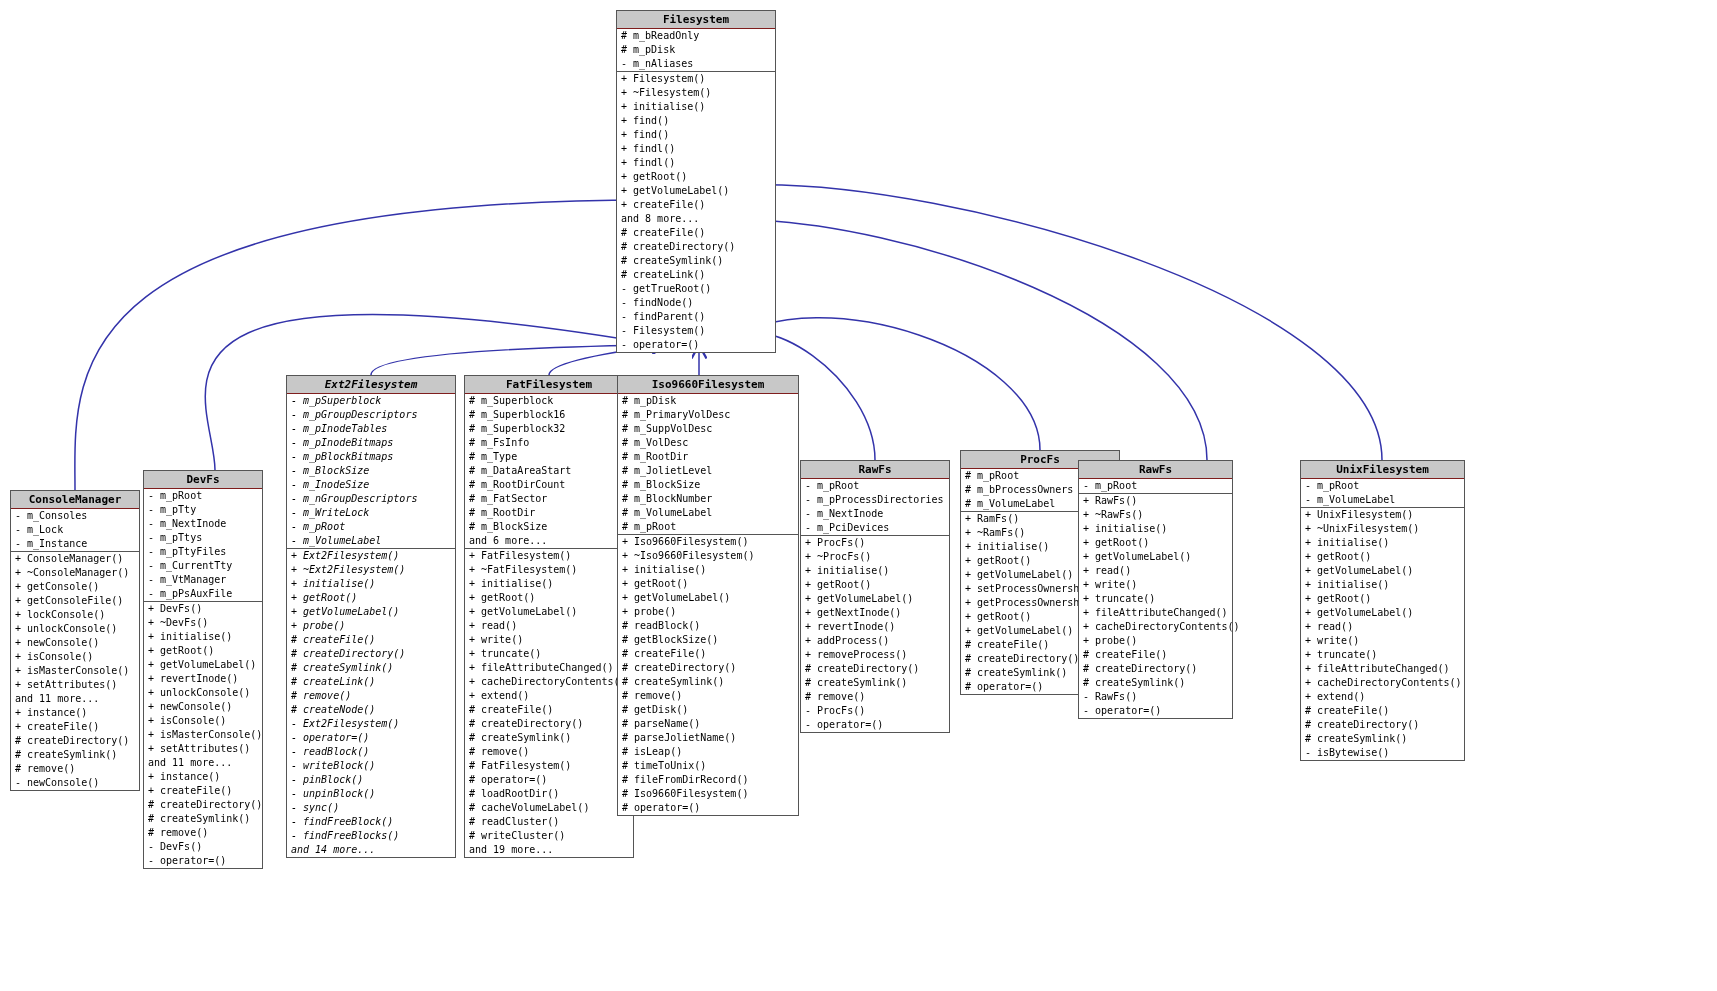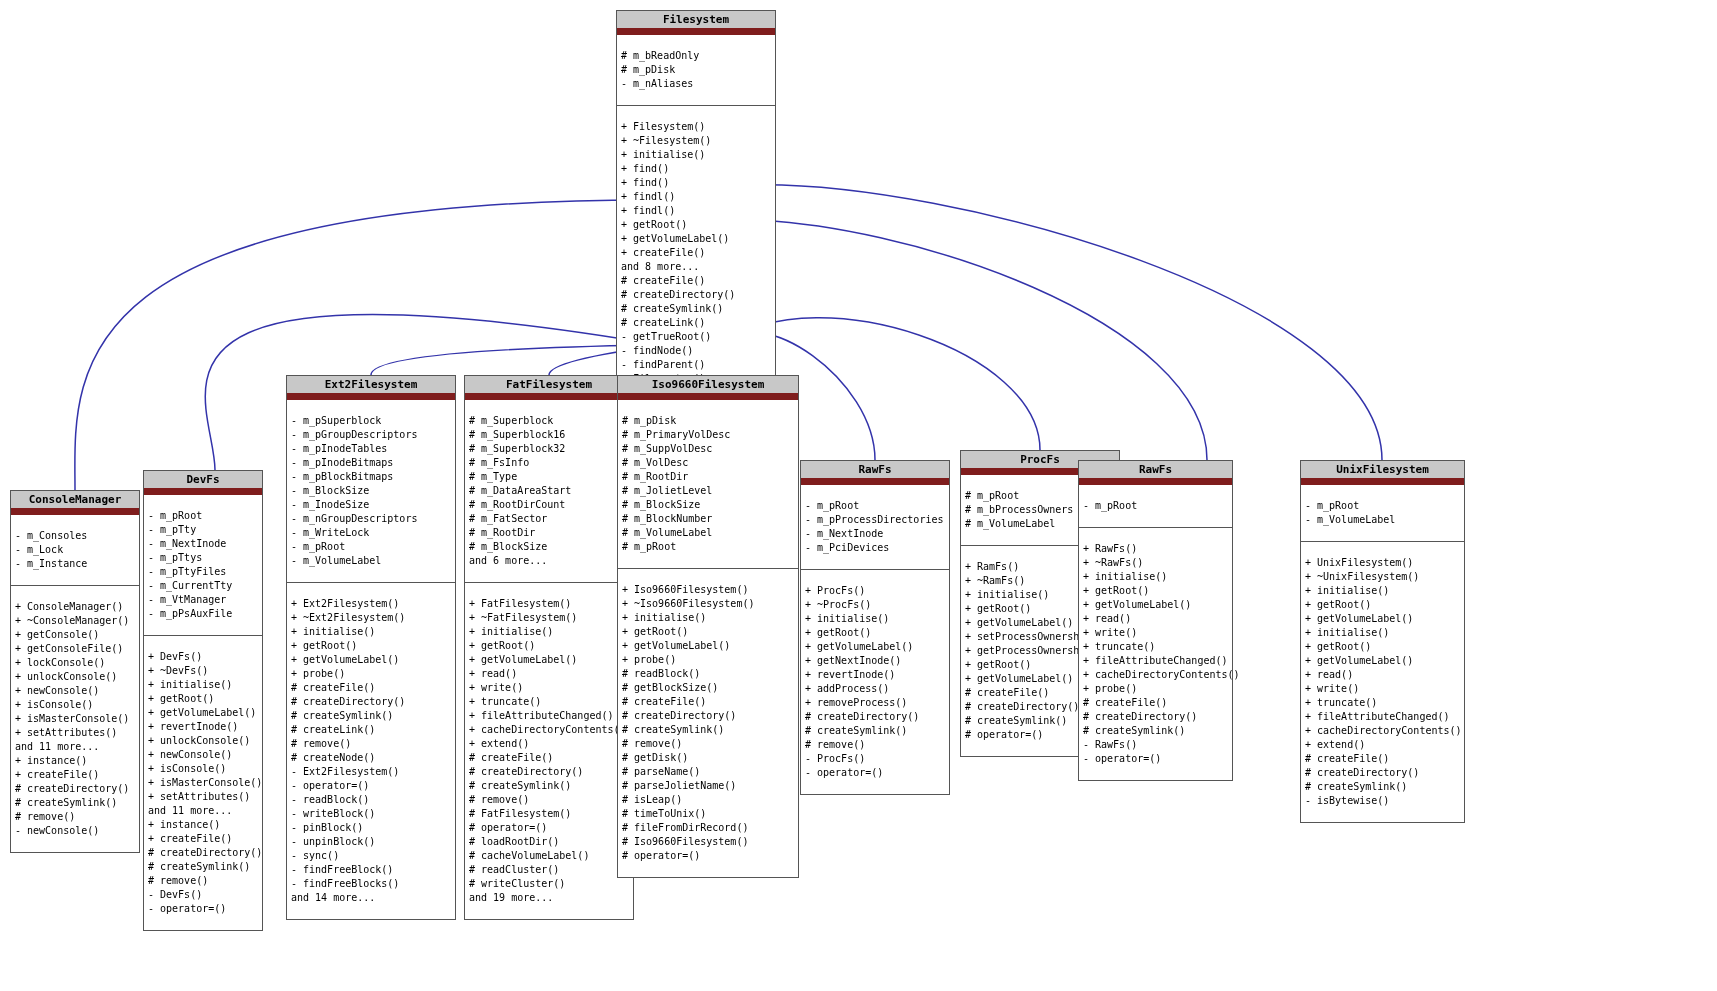--- a/index.html
+++ b/index.html
@@ -30,25 +30,25 @@
       border: 1px solid #555;
       background: #ffffff;
       z-index: 1;
       min-width: 120px;
     }
     .uml-box .uml-title {
       background: #c8c8c8;
       text-align: center;
       font-weight: bold;
       padding: 2px 16px;
-      border-bottom: 7px solid #7f1d1d;
+      border-bottom: 1px solid #7f1d1d;
       font-size: 11px;
     }
     .uml-box .uml-section {
-      padding: 14px 4px;
+      padding: 0 4px;
       border-bottom: 1px solid #555;
       white-space: pre;
       font-size: 10px;
       line-height: 1.4;
     }
     .uml-box .uml-section:last-child {
       border-bottom: none;
     }
   </style>
 </head>
@@ -102,21 +102,21 @@
 # createFile()
 # createDirectory()
 # createSymlink()
 # createLink()
 - getTrueRoot()
 - findNode()
 - findParent()
 - Filesystem()
 - operator=()</div>
       </div>
-      <div class="uml-box" style="left: 286px; top: 375px; width: 170px;">
+      <div class="uml-box" style="left: 286px; top: 375px; width: 170px; font-style: italic;">
         <div class="uml-title">Ext2Filesystem</div>
         <div class="uml-section">- m_pSuperblock
 - m_pGroupDescriptors
 - m_pInodeTables
 - m_pInodeBitmaps
 - m_pBlockBitmaps
 - m_BlockSize
 - m_InodeSize
 - m_nGroupDescriptors
 - m_WriteLock

